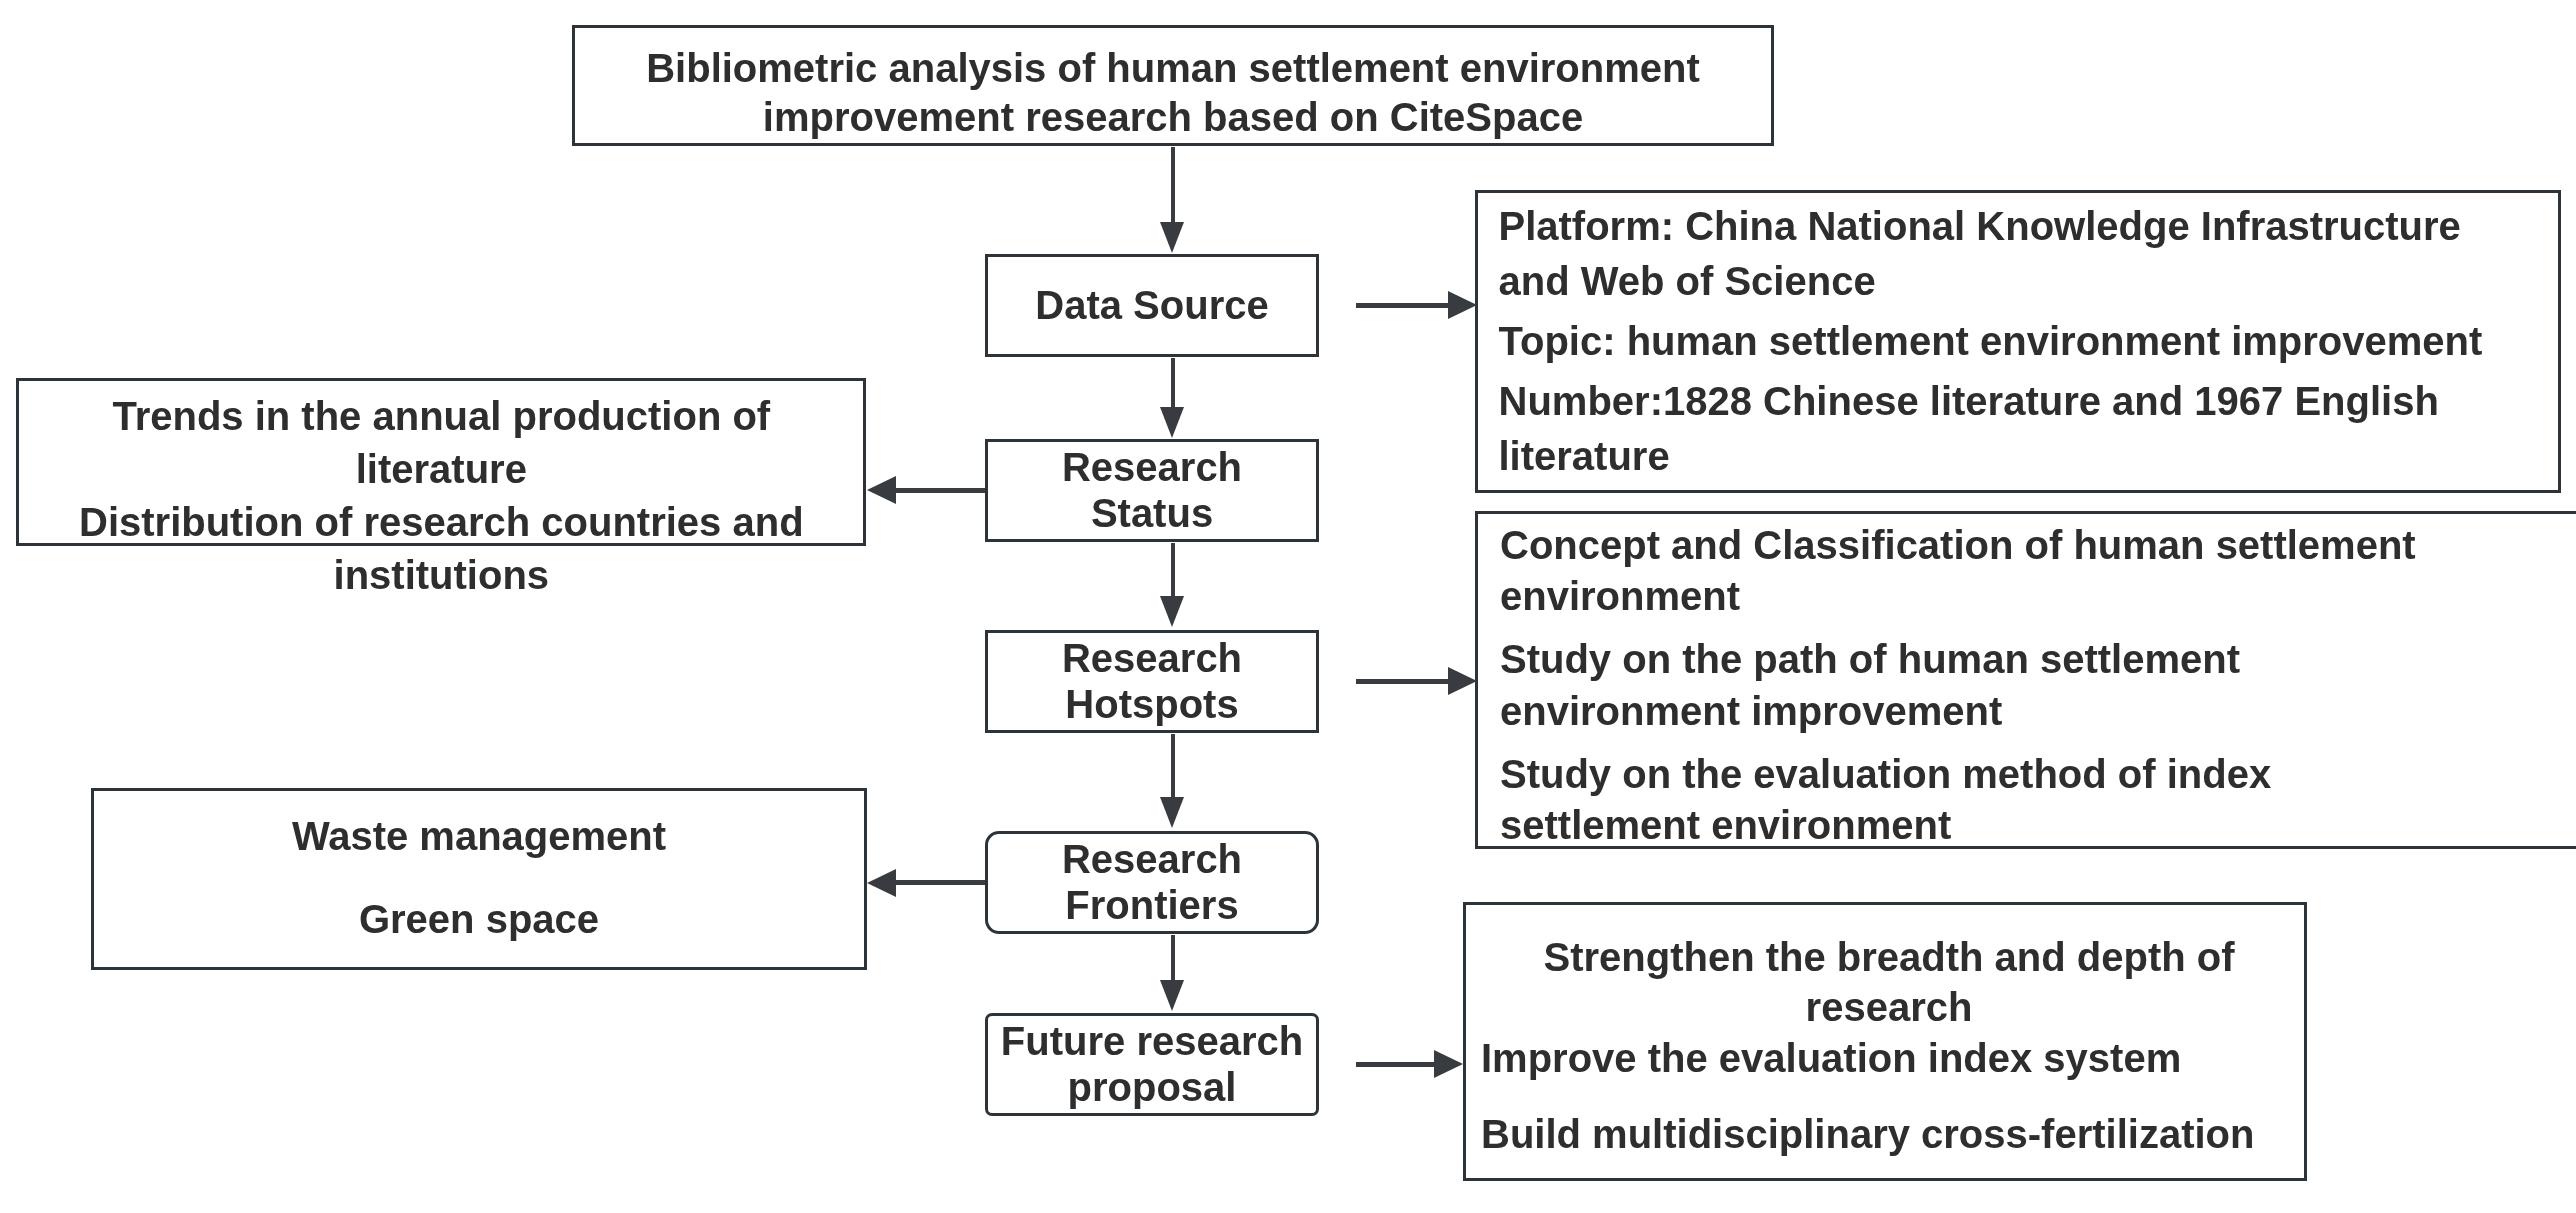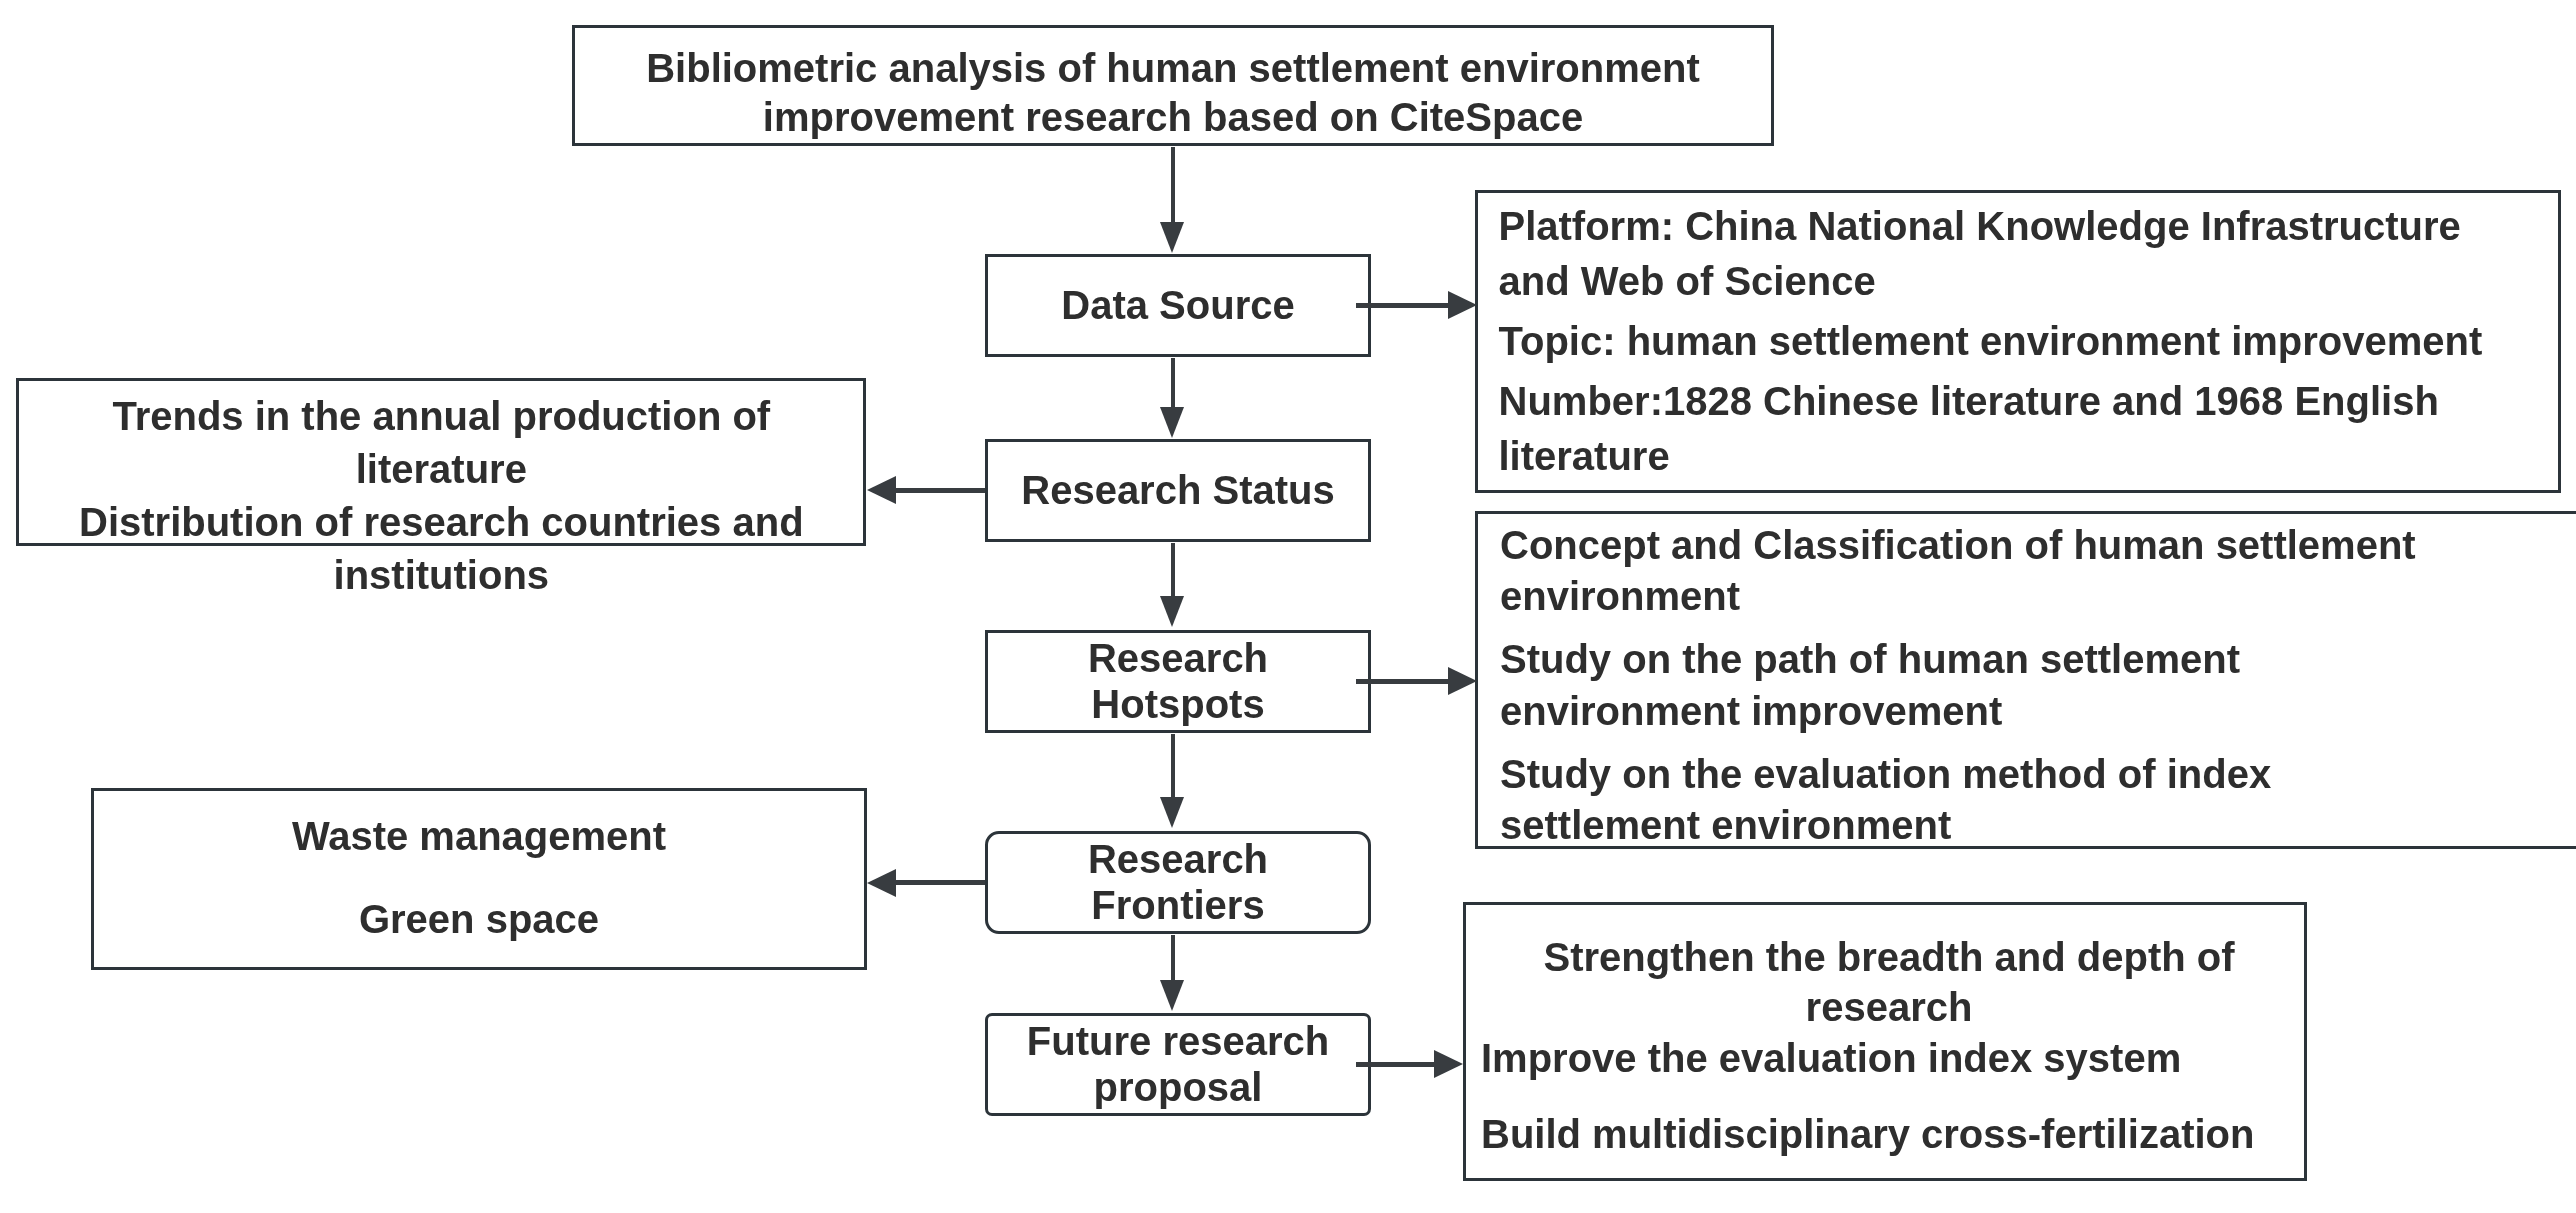--- a/index.html
+++ b/index.html
@@ -19,21 +19,21 @@
   }
   .box {
     position: absolute;
     box-sizing: border-box;
     border: 3px solid #2c343a;
     background: #ffffff;
   }
   
   .node {
     left: 985px;
-    width: 386px;
+    width: 334px;
     height: 103px;
     display: flex;
     align-items: center;
     justify-content: center;
     text-align: center;
     font-size: 40px;
     line-height: 1.13;
     padding: 0 12px;
   }
   #title-box {
@@ -157,21 +157,21 @@
     <span>Research Frontiers</span>
   </div>
   <div class="box node" id="node-proposal">
     <span>Future research proposal</span>
   </div>
 
   <div class="box detail" id="detail-source">
     <div class="content">
       <div class="para">Platform: China National Knowledge Infrastructure and Web of Science</div>
       <div class="para">Topic: human settlement environment improvement</div>
-      <div class="para">Number:1828 Chinese literature and 1968  English literature</div>
+      <div class="para">Number:1828 Chinese literature and 1967  English literature</div>
     </div>
   </div>
 
   <div class="box detail" id="detail-status">
     <div class="content">
       <div class="para">Trends in the annual production of literature</div>
       <div class="para">Distribution of research countries and institutions</div>
     </div>
   </div>
 

